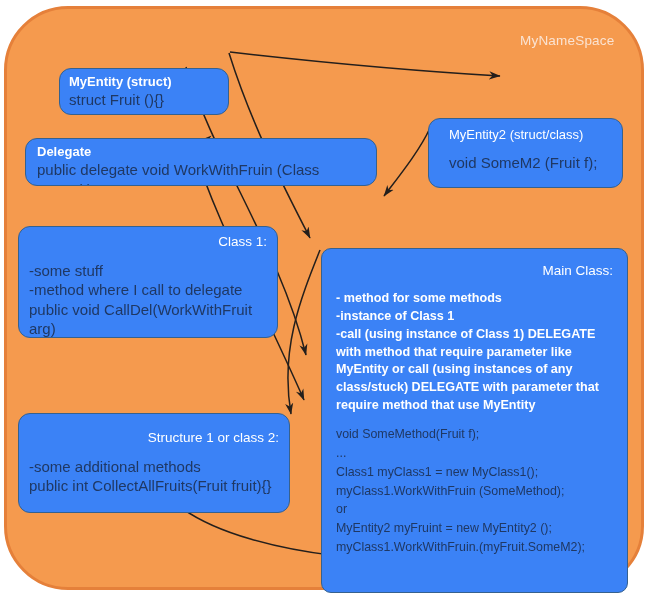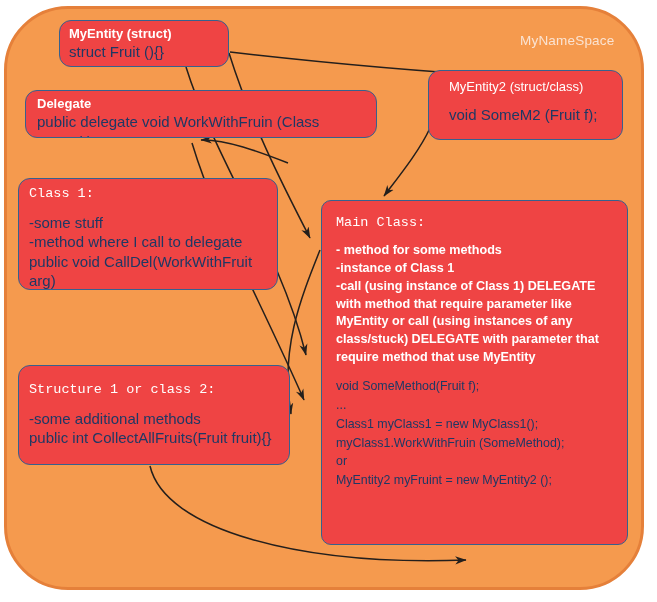--- a/index.html
+++ b/index.html
@@ -13,28 +13,28 @@
     background:#F59A4E;border:3px solid #E5803A;border-radius:64px;
     box-sizing:border-box;
   }
   #ns-label{
     position:absolute;left:520px;top:33px;color:#FAE3D2;
     font-size:13.5px;letter-spacing:.2px;white-space:nowrap;
   }
 
   
   .node{
-    position:absolute;background:#ef4444;border:1.6px solid #36618E;
+    position:absolute;background:#3b82f6;border:1.6px solid #36618E;
     border-radius:12px;box-sizing:border-box;color:#1F3864;
-    padding:6px 10px;overflow:hidden;
+    padding:6px 10px;overflow:hidden;margin-top:48px;
   }
   .node .title{
     color:#FFFFFF;font-weight:bold;font-size:13px;line-height:1.25;
   }
-  .node .title.center{text-align:left;font-weight:normal;font-size:13.5px;font-family:Liberation Mono, monospace;}
+  .node .title.center{text-align:right;font-weight:normal;font-size:13.5px;}
   .node .sub{font-size:15px;line-height:1.3;color:#1F3864;}
   .node .sub.bold{font-weight:normal;}
   .spacer{height:10px;}
 
   #node-myentity{left:59px;top:20px;width:170px;height:47px;padding:5px 9px;}
   #node-myentity2{left:428px;top:70px;width:195px;height:70px;padding:8px 20px;}
   #node-myentity2 .title{font-weight:normal;}
   #node-delegate{left:25px;top:90px;width:352px;height:48px;padding:5px 11px;}
   #node-class1{left:18px;top:178px;width:260px;height:112px;padding:7px 10px;}
   #node-struct1{left:18px;top:365px;width:272px;height:100px;padding:16px 10px;}
@@ -118,16 +118,17 @@
       <div>require method that use MyEntity</div>
     </div>
     <div class="spacer"></div>
     <div class="code">
       <div>void SomeMethod(Fruit f);</div>
       <div>...</div>
       <div>Class1 myClass1 = new MyClass1();</div>
       <div>myClass1.WorkWithFruin (SomeMethod);</div>
       <div>or</div>
       <div>MyEntity2 myFruint = new MyEntity2 ();</div>
+      <div> myClass1.WorkWithFruin.(myFruit.SomeM2);</div>
     </div>
   </div>
 
 </div>
 
 </body></html>

